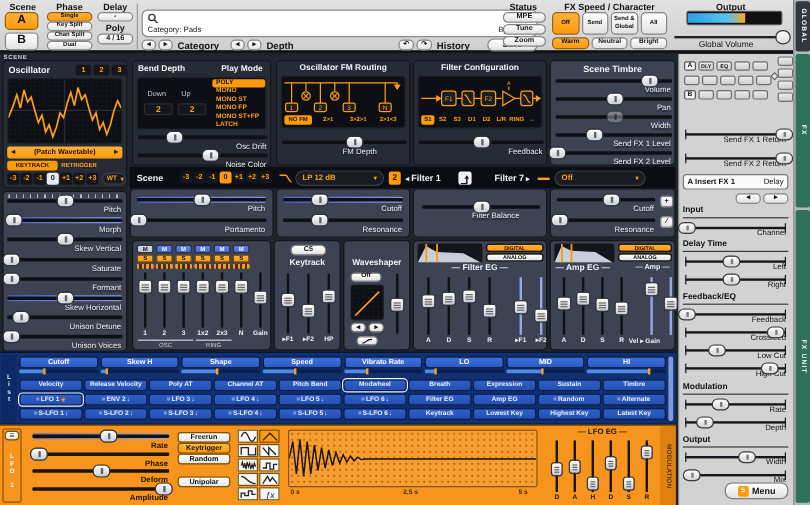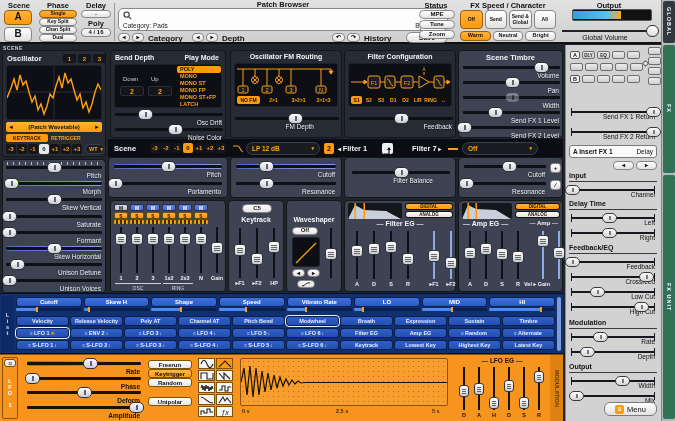--- a/index.html
+++ b/index.html
@@ -128,21 +128,20 @@
       <div class="btn" style="position:relative;width:38px;height:8px;margin-bottom:0;font-size:5px">Key Split</div>
       <div class="btn" style="position:relative;width:38px;height:8px;margin-bottom:0;font-size:5px">Chan Split</div>
       <div class="btn" style="position:relative;width:38px;height:8px;margin-bottom:0;font-size:5px">Dual</div>
     </div>
   <div class="abs gt" style="left:80px;top:1px;width:32px">Delay</div>
   <div class="btn" style="left:81px;top:10px;width:30px;height:8px">-</div>
   <div class="abs gt" style="left:80px;top:19px;width:32px">Poly</div>
   <div class="btn" style="left:81px;top:28px;width:30px;height:9px">4 / 16</div>
   <div class="abs" style="left:114px;top:3px;width:1px;height:38px;background:#9a9a9a"></div>
 
-  <div class="abs gt" style="left:118px;top:0;width:330px">Patch Browser</div>
   <div class="sbox" style="left:118px;top:8px;width:330px;height:23px">
     <svg class="abs" style="left:4px;top:2px" width="9" height="9" viewBox="0 0 9 9">
         <circle cx="3.6" cy="3.6" r="2.6" fill="none" stroke="#333" stroke-width="1.1"></circle>
         <line x1="5.6" y1="5.6" x2="8.2" y2="8.2" stroke="#333" stroke-width="1.1"></line>
       </svg>
     <div class="abs" style="left:4px;bottom:1px;font-size:6.5px;color:#222">Category: Pads</div>
     <span class="abs heart" style="right:6px;top:0"></span>
     <div class="abs" style="right:4px;bottom:1px;font-size:6.5px;color:#222">By: Claes</div>
   </div>
   <div class="btn" style="left:118px;top:33px;width:12px;height:9px">◂</div>
@@ -1318,15 +1317,15 @@
         <div class="lb">Width</div>
       </div>
       <div class="ss" style="width:88px;position:relative">
         <div class="trk"></div>
         <div class="hd" style="left: 8%;"></div>
         <div class="lb">Mix</div>
       </div>
     </div>
   <div class="abs row" style="left:38px;top:357px;width:53px;height:14px;background:linear-gradient(#fff,#e2e2e2);border:1px solid #7a7a7a;border-radius:6px;align-items:center;justify-content:center;gap:3px">
     <span style="width:9px;height:9px;background:#ff9a0b;border-radius:2px;color:#fff;font-size:5.5px;font-weight:bold;text-align:center;line-height:9px">S</span>
-    <span style="font-size:7.5px;font-weight:normal;color:#111">Menu</span>
+    <span style="font-size:7.5px;font-weight:bold;color:#111">Menu</span>
   </div>
 </div>
 
 </body></html>

